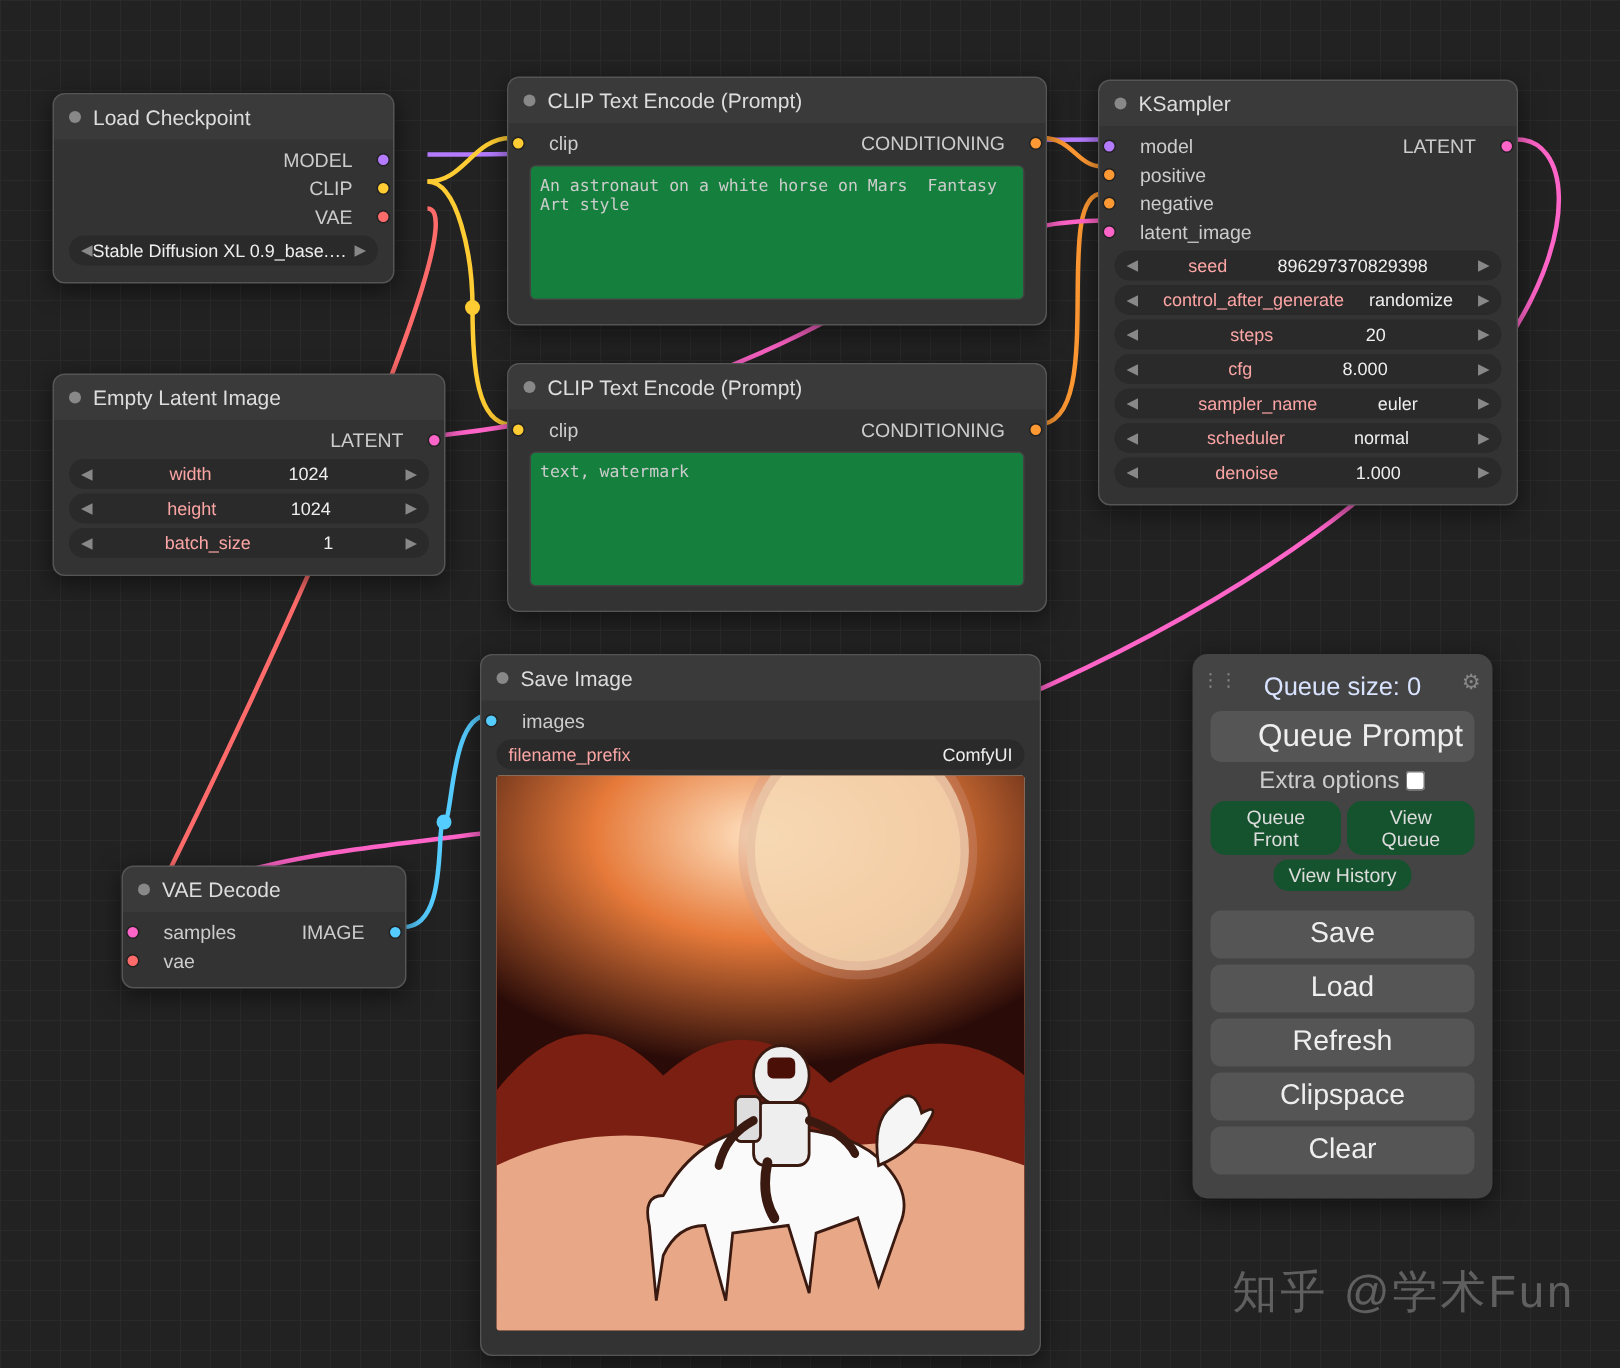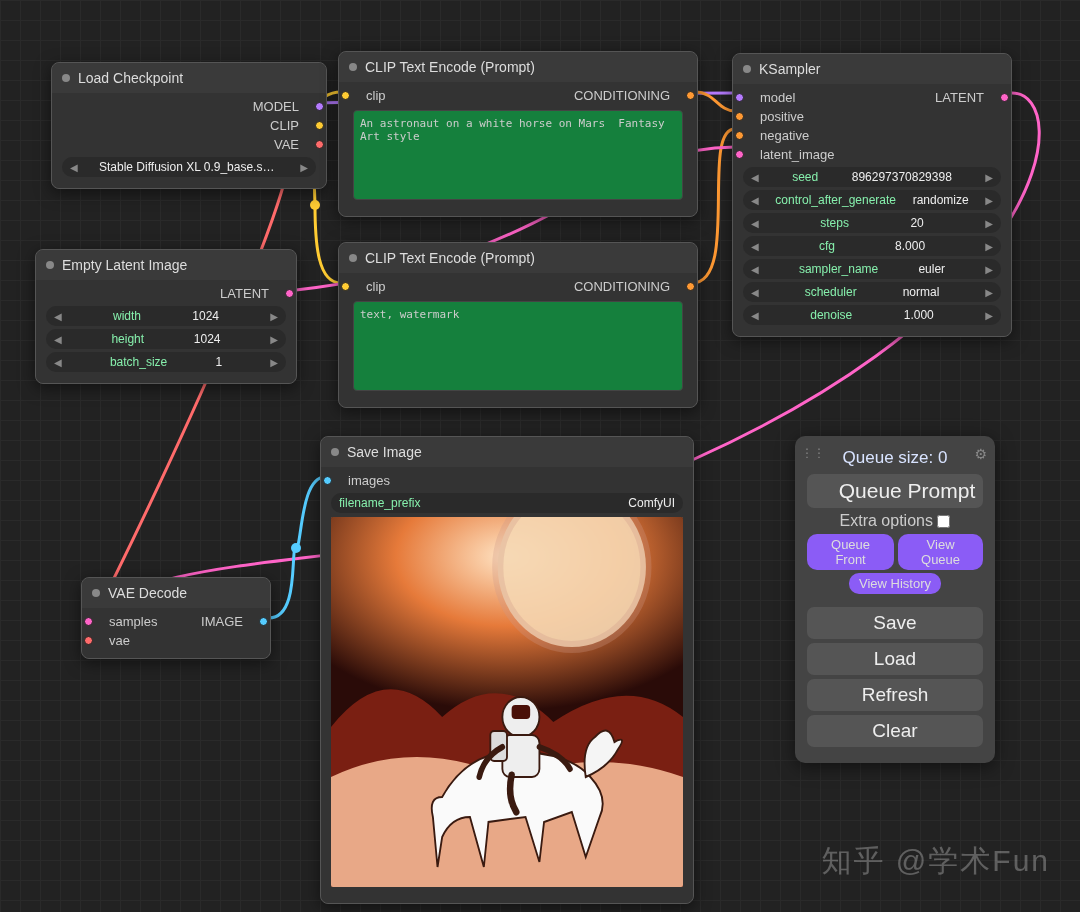--- a/index.html
+++ b/index.html
@@ -45,21 +45,21 @@
 .c-pink { background:#ff64c8; }
 .c-orange { background:#ff9933; }
 .c-blue { background:#55ccff; }
 .widget {
   display:flex; justify-content:space-between; align-items:center;
   background:#2a2a2a; border-radius:10px;
   margin:3px 4px; padding:3px 8px; font-size:12px; color:#bbb;
   position: relative;
 }
 .widget .arrow { font-size:10px; color:#888; }
-.widget-label { color:#86efac; }
+.widget-label { color:#fca5a5; }
 .widget-value { color:#eee; }
 .textarea {
   background:#15803d; color:#ccc;
   border:1px solid #444; border-radius:4px;
   margin:5px 8px 8px; padding:6px;
   font-family: monospace; font-size:11px;
   min-height: 90px; white-space: pre-wrap;
 }
 .img-preview {
   margin:4px auto 8px; width: calc(100% - 8px);
@@ -73,21 +73,21 @@
 }
 .side-panel .drag { position:absolute; left:6px; top:10px; color:#888; font-size:12px; }
 .side-panel .gear { position:absolute; right:8px; top:10px; color:#888; font-size:14px; }
 .q-title { text-align:center; font-size:17px; color:#d8e3ff; margin:0 0 6px; }
 .btn-big {
   display:block; width:100%; margin:4px 0;
   background:#555; border:none; border-radius:7px;
   color:#eee; font-size:19px; padding:5px 0; cursor:pointer;
 }
 .btn-row { display:flex; gap:4px; justify-content:center; margin:3px 0;}
-.btn-sm { background:#8b5cf6; border:none; border-radius:10px; color:#ddd; font-size:13px; padding:3px 10px; cursor:pointer;}
+.btn-sm { background:#14532d; border:none; border-radius:10px; color:#ddd; font-size:13px; padding:3px 10px; cursor:pointer;}
 .extra { text-align:center; font-size:16px; margin:4px 0; color:#ccc;}
 .watermark { position:absolute; right:30px; bottom:30px; font-size:30px; font-weight:normal; color:rgba(240,240,240,.3); letter-spacing:2px; }
 </style>
 </head>
 <body>
 
 <svg class="wires">
 
   <path d="M285 103 C 450 103, 540 93, 735 93" stroke="#b57bff" stroke-width="3" fill="none"></path>
 
@@ -103,21 +103,21 @@
   <path d="M692 283 C 740 283, 700 129, 735 129" stroke="#ff9933" stroke-width="3" fill="none"></path>
 
   <path d="M296 290 C 560 260, 600 147, 735 147" stroke="#ff64c8" stroke-width="3" fill="none"></path>
 
   <path d="M1012 93 C 1075 93, 1060 320, 620 490 C 380 580, 180 540, 85 618" stroke="#ff64c8" stroke-width="3" fill="none"></path>
 
   <path d="M269 618 C 300 618, 290 548, 296 548 C 302 548, 300 477, 325 477" stroke="#55ccff" stroke-width="3" fill="none"></path>
   <circle cx="296" cy="548" r="5" fill="#55ccff"></circle>
 </svg>
 
-<div class="node" style="left:35px; top:62px; width:276px;margin-left:16px;">
+<div class="node" style="left:35px; top:62px; width:228px;">
   <div class="node-header">
     <span class="hdot"></span>
     <span>Load Checkpoint</span>
   </div>
   <div class="node-body">
     <div class="io-row">
         <span></span>
         <span class="io-right">
           <span class="port out c-purple"></span>
           <span>MODEL</span>
@@ -381,16 +381,17 @@
     <button class="btn-sm">Queue Front</button>
     <button class="btn-sm">View Queue</button>
   </div>
   <div class="btn-row">
       <button class="btn-sm">View History</button>
     </div>
   <div style="height:6px"></div>
   <button class="btn-big">Save</button>
   <button class="btn-big">Load</button>
   <button class="btn-big">Refresh</button>
+  <button class="btn-big">Clipspace</button>
   <button class="btn-big">Clear</button>
 </div>
 
 <div class="watermark">知乎 @学术Fun</div>
 
 </body></html>

